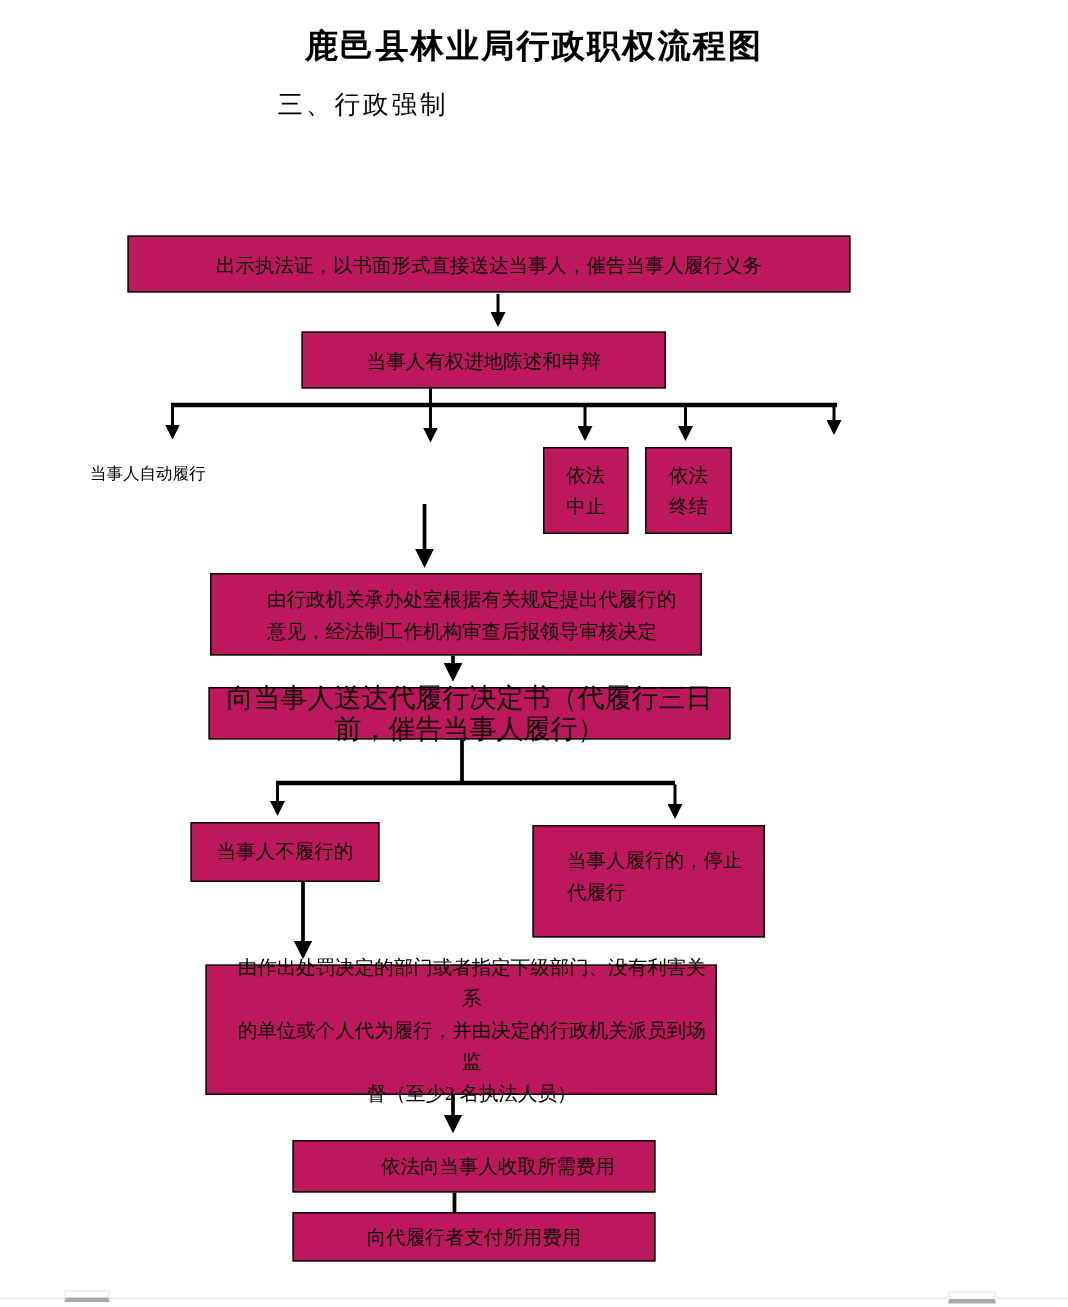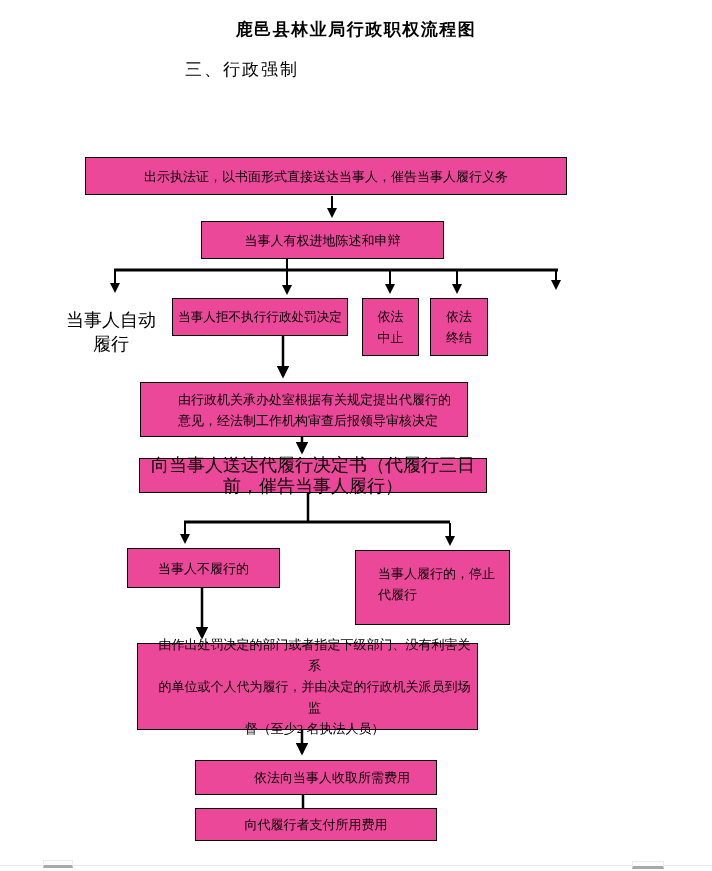--- a/index.html
+++ b/index.html
@@ -2,44 +2,44 @@
 <html><head>
 <meta charset="utf-8">
 <style>
   html,body{margin:0;padding:0;background:#ffffff;}
   .canvas{
     position:relative;width:712px;height:871px;background:#ffffff;overflow:hidden;
     font-family:"Liberation Serif", serif;color:#000;
   }
   .doc-title{
     position:absolute;top:16px;left:0;width:712px;text-align:center;
-    font-family:Liberation Mono, monospace;font-weight:bold;font-size:17px;
+    font-family:Liberation Sans, sans-serif;font-weight:bold;font-size:22px;
     letter-spacing:1.5px;line-height:30px;
   }
   .doc-section{
     position:absolute;top:58px;left:185px;font-size:17px;letter-spacing:2px;line-height:24px;
   }
   .doc-flowhead{
     position:absolute;top:96px;left:62px;font-size:18px;letter-spacing:1px;line-height:27px;
   }
   .wires{position:absolute;top:0;left:0;}
   .box{
-    position:absolute;box-sizing:border-box;border:1px solid #000;background:#ec4899;
+    position:absolute;box-sizing:border-box;border:1px solid #000;background:#be185d;
     display:flex;align-items:center;justify-content:center;text-align:center;
     font-size:13px;line-height:21px;white-space:pre-line;
   }
   .b-notify{left:85px;top:157px;width:482px;height:38px;}
   .b-statement{left:201px;top:221px;width:243px;height:38px;}
-  .lbl-auto{position:absolute;left:60px;top:308px;width:102px;font-size:18px;text-align:center;}
+  .lbl-auto{position:absolute;left:60px;top:308px;width:102px;font-size:11px;text-align:left;}
   .b-refuse{left:172px;top:298px;width:176px;height:38px;font-size:12.6px;}
   .b-suspend{left:362px;top:298px;width:57px;height:58px;}
   .b-terminate{left:430px;top:298px;width:58px;height:58px;}
   .b-proposal{left:140px;top:382px;width:328px;height:55px;justify-content:flex-start;text-align:left;padding-left:37px;}
   .b-deliver{left:139px;top:458px;width:348px;height:35px;font-size:18px;}
-  .b-notperform{left:127px;top:548px;width:153px;height:40px;}
+  .b-notperform{left:127px;top:548px;width:126px;height:40px;font-family:Liberation Mono, monospace;}
   .b-performed{left:355px;top:550px;width:155px;height:75px;justify-content:flex-start;align-items:flex-start;text-align:left;padding:12px 4px 0 22px;}
   .b-execute{left:137px;top:643px;width:341px;height:87px;justify-content:flex-start;text-align:center;padding-left:20px;padding-right:6px;}
   .b-collect{left:195px;top:760px;width:242px;height:35px;padding-left:32px;}
   .b-pay{left:195px;top:808px;width:242px;height:33px;}
   .page-edge-line{position:absolute;left:0;top:865px;width:712px;height:1px;background:#ebebeb;}
   .page-marker{position:absolute;height:8px;box-sizing:border-box;border:1px solid #ececec;border-bottom:3px solid #a9a9a9;background:#fdfdfd;}
   .pm-left{left:43px;top:860px;width:30px;}
   .pm-right{left:632px;top:861px;width:32px;}
 </style>
 </head>
@@ -70,21 +70,20 @@
     <line x1="185" y1="523" x2="185" y2="542" stroke="#000" stroke-width="2" marker-end="url(#arw)"></line>
     <line x1="450" y1="523" x2="450" y2="544" stroke="#000" stroke-width="2" marker-end="url(#arw)"></line>
     <line x1="202" y1="588" x2="202" y2="637" stroke="#000" stroke-width="2.5" marker-end="url(#arw)"></line>
     <line x1="302" y1="730" x2="302" y2="753" stroke="#000" stroke-width="2.5" marker-end="url(#arw)"></line>
     <line x1="303" y1="795" x2="303" y2="818" stroke="#000" stroke-width="2.5" marker-end="url(#arw)"></line>
   </svg>
 
   <div class="box b-notify">出示执法证，以书面形式直接送达当事人，催告当事人履行义务</div>
   <div class="box b-statement">当事人有权进地陈述和申辩</div>
   <div class="lbl-auto">当事人自动履行</div>
-  <div class="box b-refuse">当事人拒不执行行政处罚决定</div>
   <div class="box b-suspend">依法
 中止</div>
   <div class="box b-terminate">依法
 终结</div>
   <div class="box b-proposal">由行政机关承办处室根据有关规定提出代履行的
 意见，经法制工作机构审查后报领导审核决定</div>
   <div class="box b-deliver">向当事人送达代履行决定书（代履行三日前，催告当事人履行）</div>
   <div class="box b-notperform">当事人不履行的</div>
   <div class="box b-performed">当事人履行的，停止
 代履行</div>

